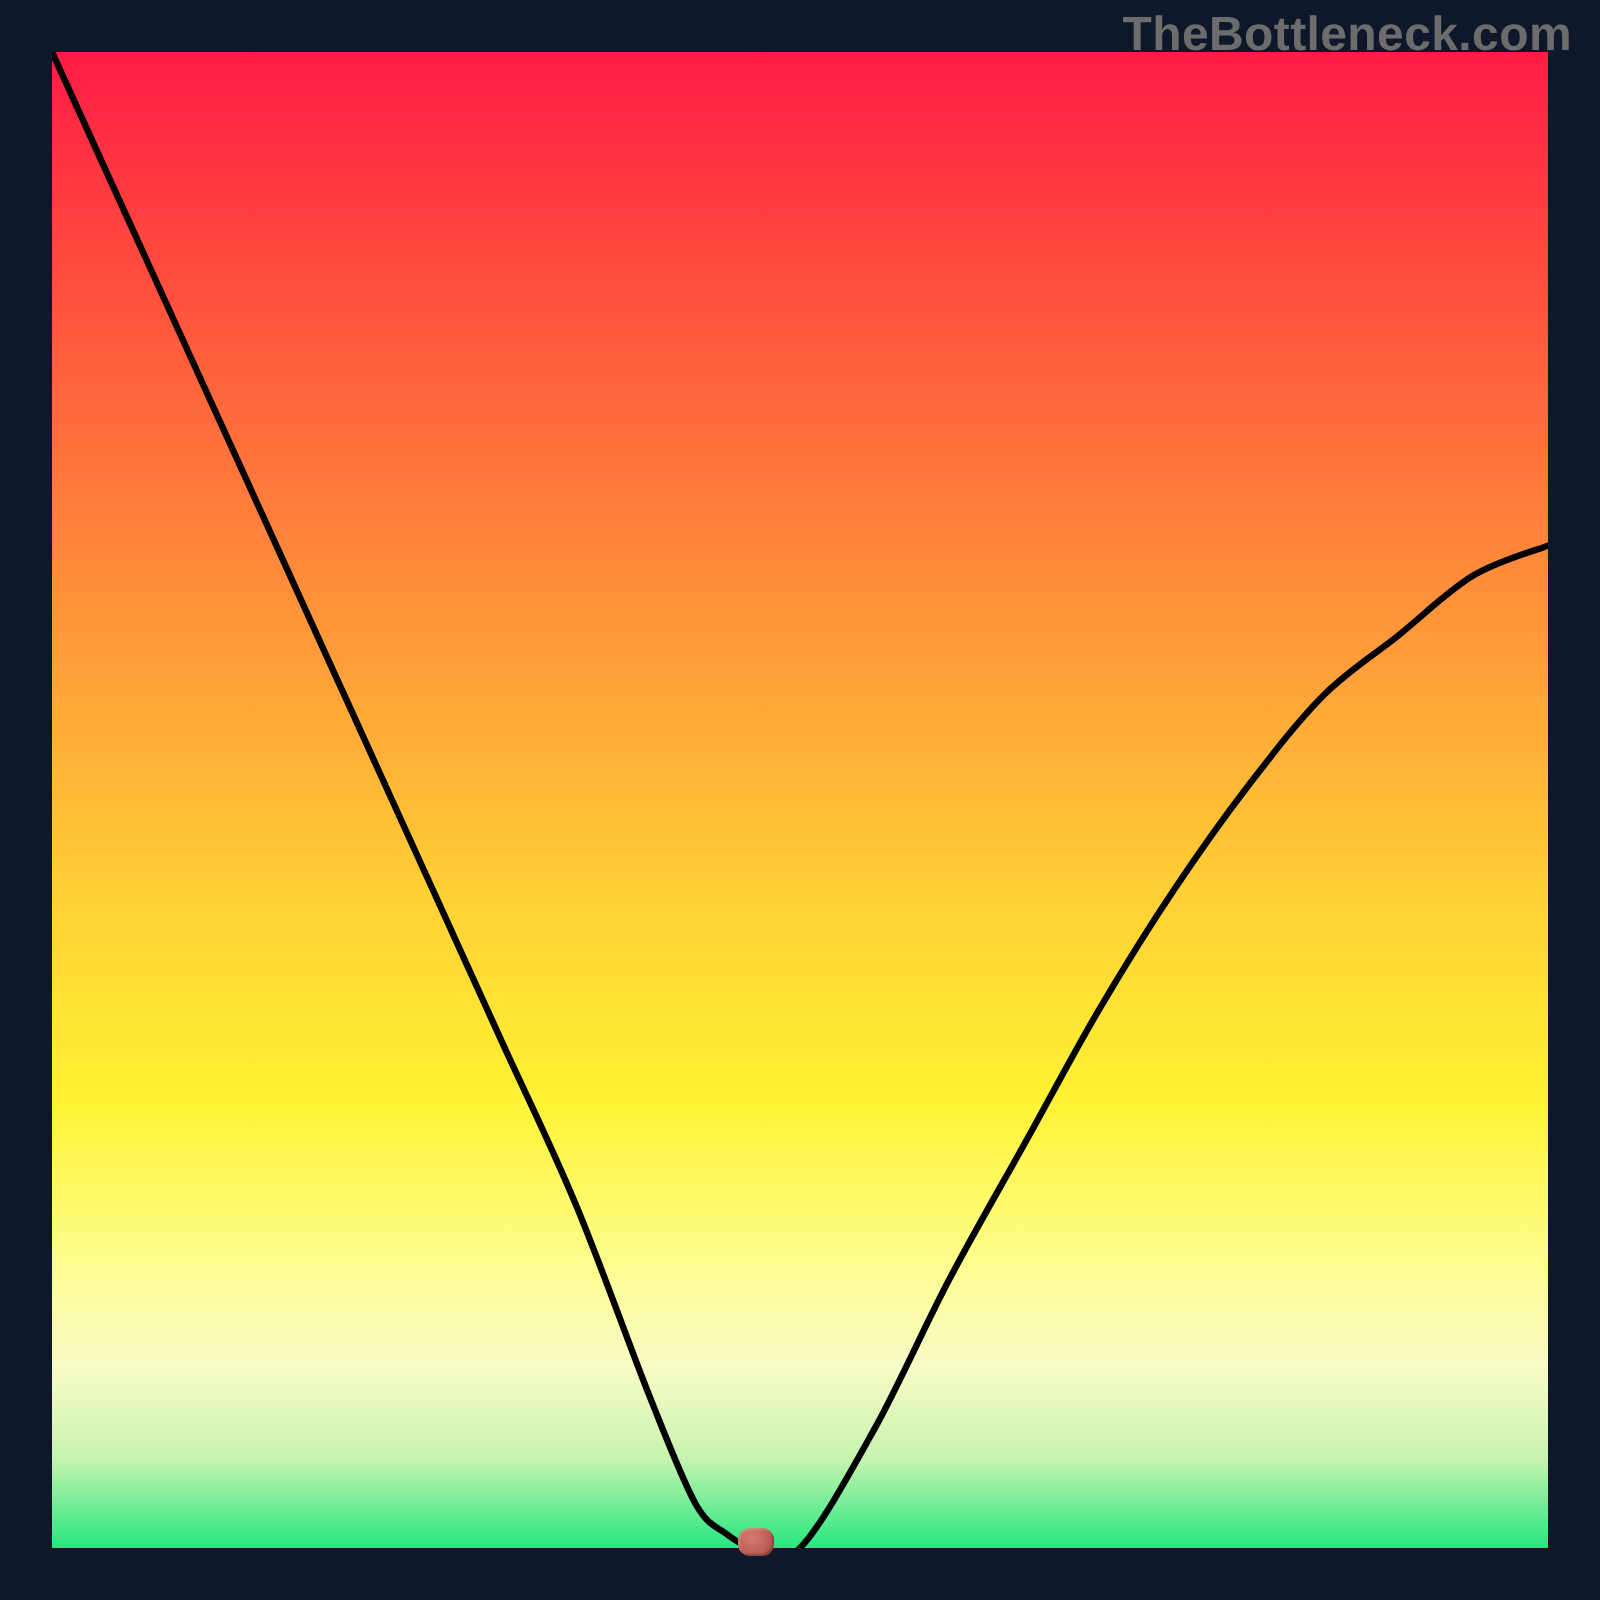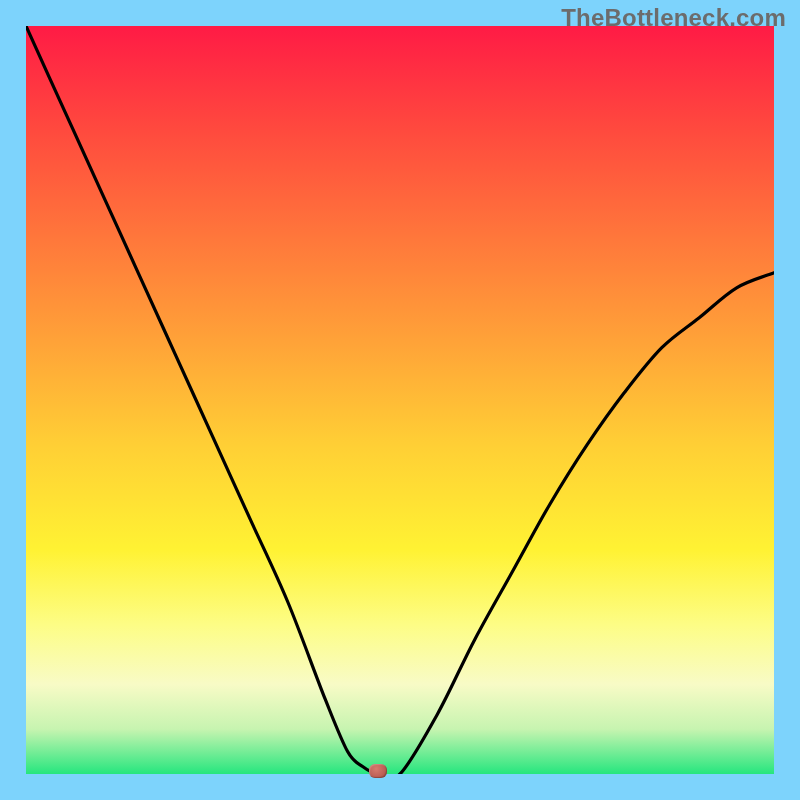--- a/index.html
+++ b/index.html
@@ -9,21 +9,21 @@
     height: 800px;
     background: #000;
     overflow: hidden;
   }
   .frame {
     position: absolute;
     left: 0;
     top: 0;
     width: 800px;
     height: 800px;
-    background: #7dd3fc;
+    background: #0f172a;
   }
   .plot {
     position: absolute;
     left: 26px;
     top: 26px;
     width: 748px;
     height: 748px;
     background: linear-gradient(
       to bottom,
       #ff1b45 0%,

